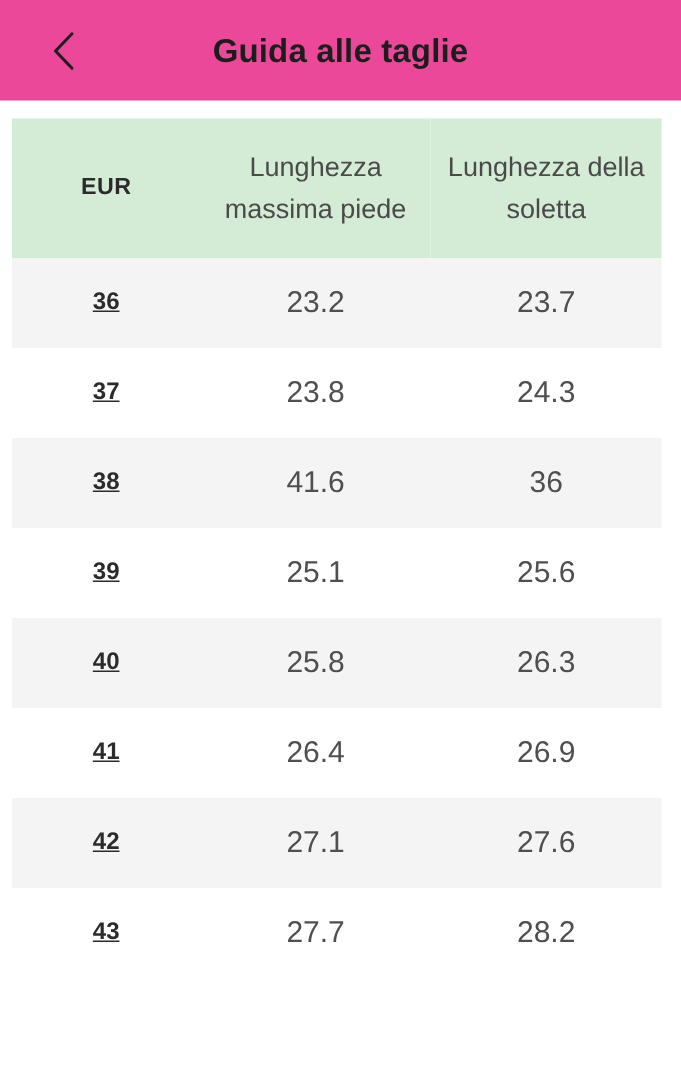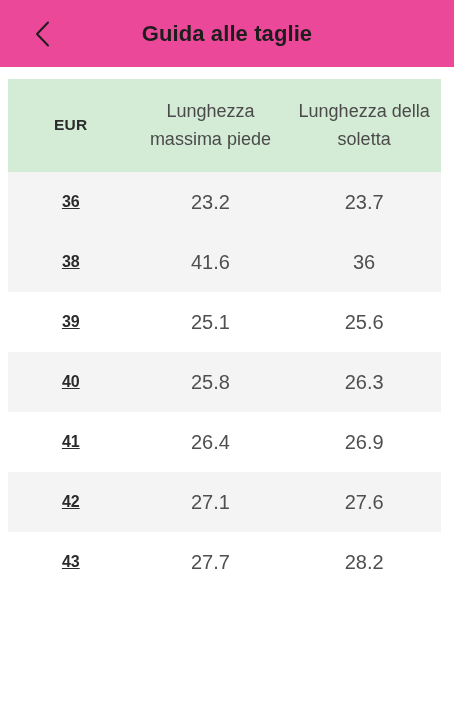--- a/index.html
+++ b/index.html
@@ -139,20 +139,25 @@
           <th>Lunghezza massima piede</th>
           <th>Lunghezza della soletta</th>
         </tr>
       </thead>
       <tbody id="table-body">
           <tr class="odd-row">
             <td class="eur-cell">36</td>
             <td>23.2</td>
             <td>23.7</td>
           </tr>
+          <tr class="even-row">
+            <td class="eur-cell">37</td>
+            <td>23.8</td>
+            <td>24.3</td>
+          </tr>
           <tr class="odd-row">
             <td class="eur-cell">38</td>
             <td>41.6</td>
             <td>36</td>
           </tr>
           <tr class="even-row">
             <td class="eur-cell">39</td>
             <td>25.1</td>
             <td>25.6</td>
           </tr>

